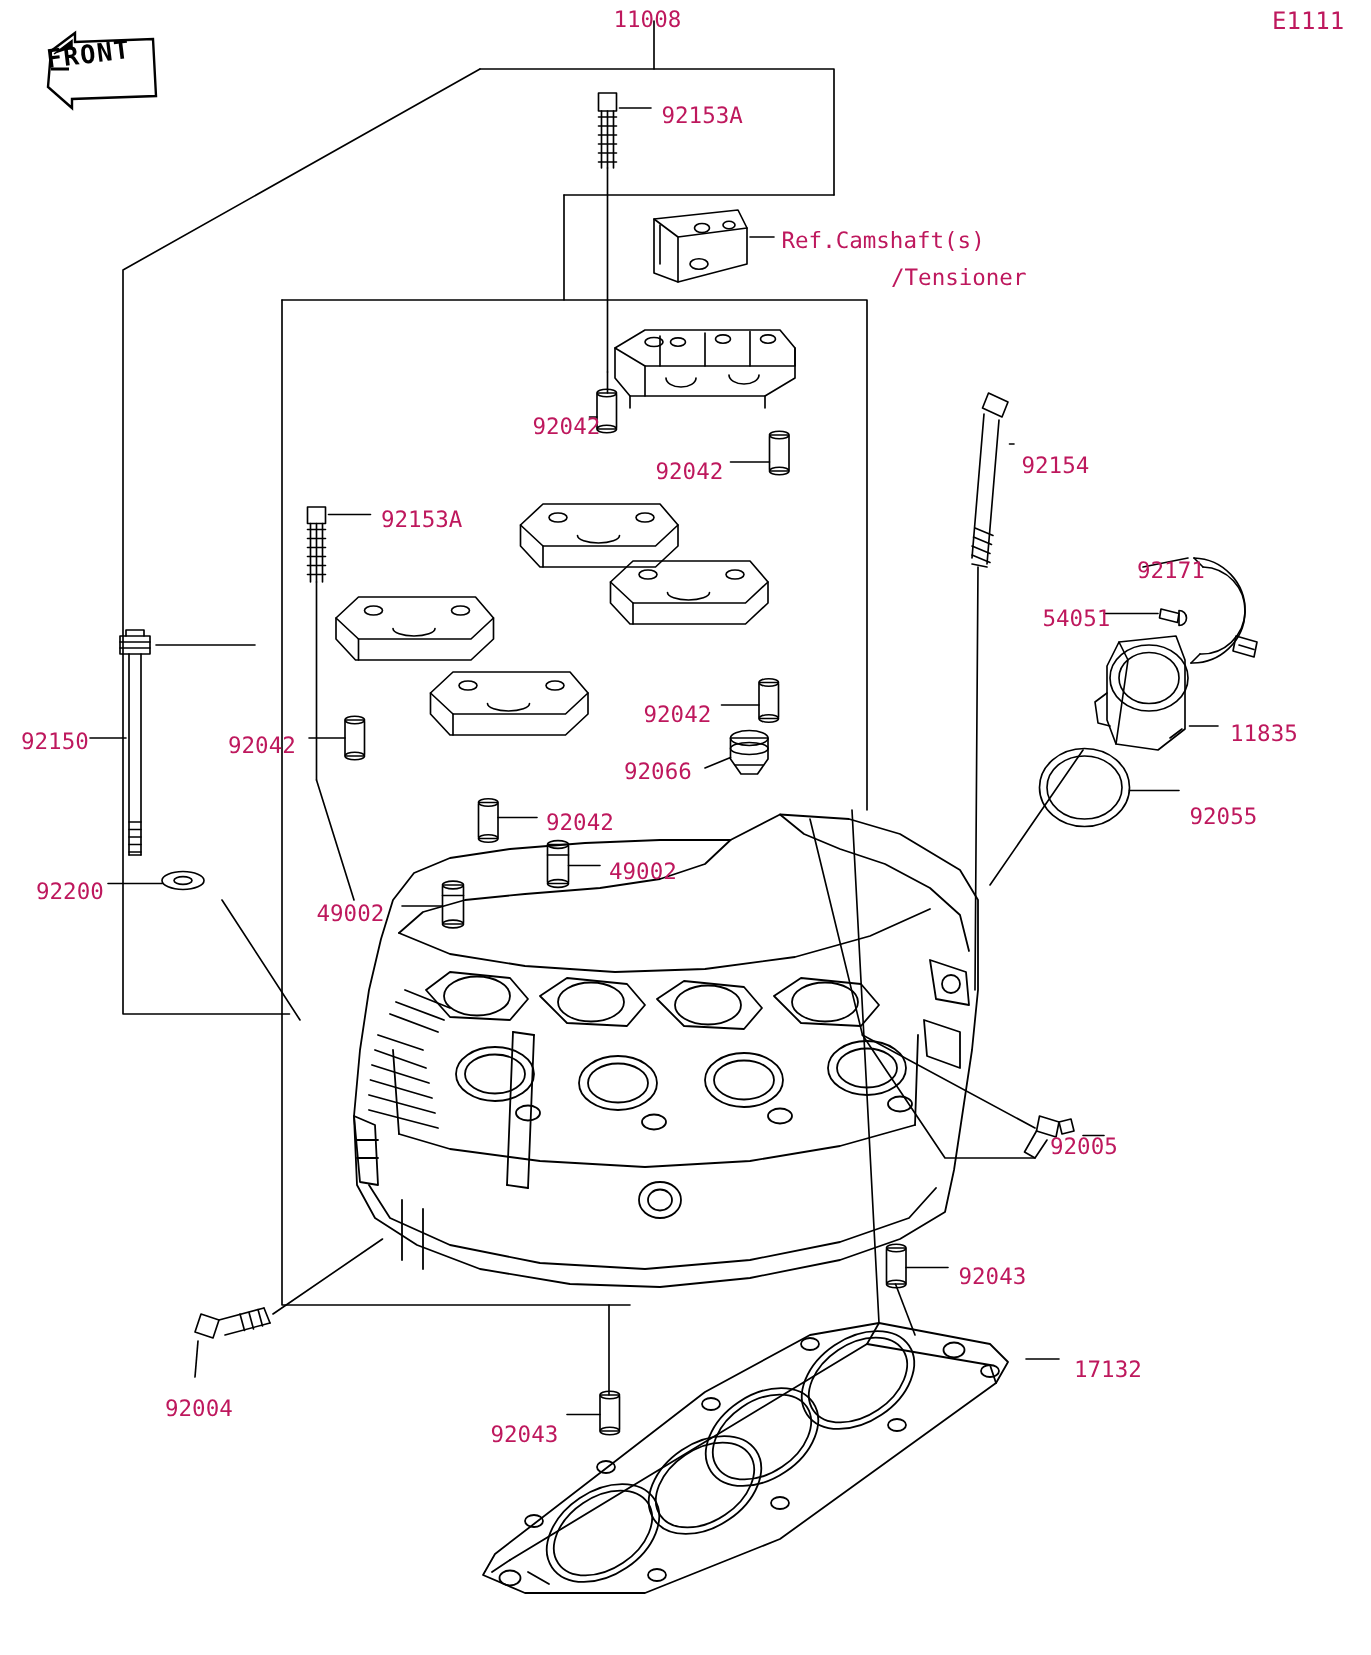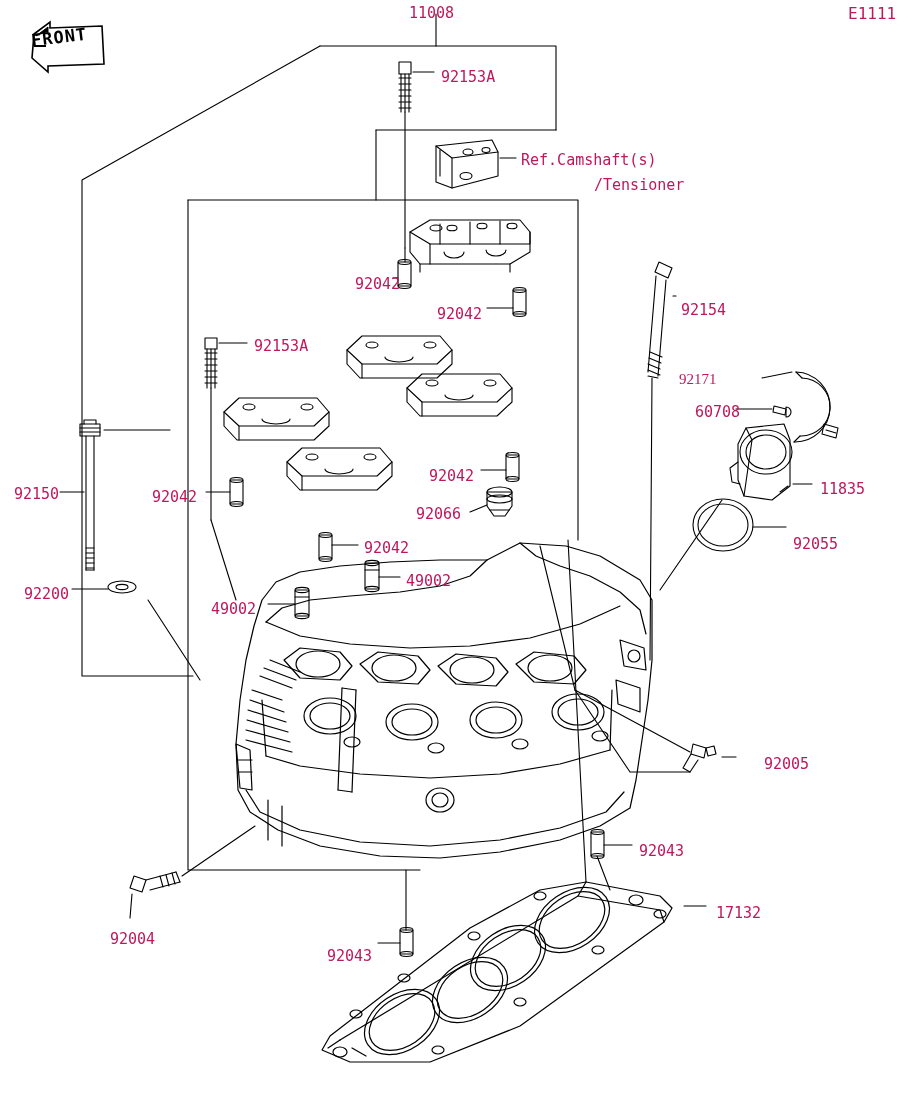--- a/index.html
+++ b/index.html
@@ -409,31 +409,31 @@
   </svg>
 
   <div class="lbl" style="left:409px; top:4px;">11008</div>
   <div class="lbl" style="left:441px; top:68px;">92153A</div>
   <div class="lbl" style="left:521px; top:151px;">Ref.Camshaft(s)</div>
   <div class="lbl" style="left:570px; top:176px;margin-left:24px;">/Tensioner</div>
   <div class="lbl" style="left:355px; top:275px;">92042</div>
   <div class="lbl" style="left:437px; top:305px;">92042</div>
   <div class="lbl" style="left:681px; top:291px;margin-top:10px;">92154</div>
   <div class="lbl" style="left:254px; top:337px;">92153A</div>
-  <div class="lbl" style="left:679px; top:371px;font-family:Liberation Serif, serif;">92171</div>
-  <div class="lbl" style="left:695px; top:403px;">60708</div>
+  <div class="lbl" style="left:758px; top:371px;">92171</div>
+  <div class="lbl" style="left:695px; top:403px;">54051</div>
   <div class="lbl" style="left:429px; top:467px;">92042</div>
   <div class="lbl" style="left:820px; top:480px;">11835</div>
   <div class="lbl" style="left:14px;  top:485px;">92150</div>
   <div class="lbl" style="left:152px; top:488px;">92042</div>
   <div class="lbl" style="left:416px; top:505px;">92066</div>
   <div class="lbl" style="left:793px; top:535px;">92055</div>
   <div class="lbl" style="left:364px; top:539px;">92042</div>
   <div class="lbl" style="left:406px; top:572px;">49002</div>
   <div class="lbl" style="left:24px;  top:585px;">92200</div>
   <div class="lbl" style="left:211px; top:600px;">49002</div>
-  <div class="lbl" style="left:764px; top:755px;">92005</div>
+  <div class="lbl" style="left:700px; top:755px;">92005</div>
   <div class="lbl" style="left:639px; top:842px;">92043</div>
   <div class="lbl" style="left:716px; top:904px;">17132</div>
   <div class="lbl" style="left:110px; top:930px;">92004</div>
   <div class="lbl" style="left:327px; top:947px;">92043</div>
 
 </div>
 
 </body></html>

